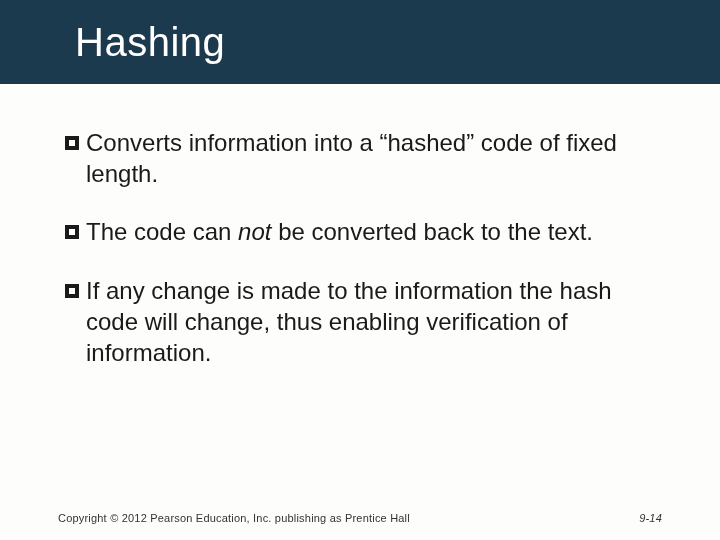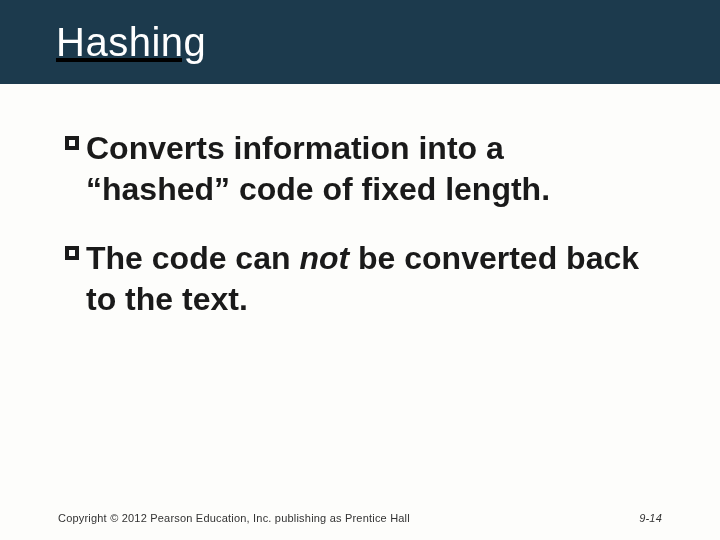--- a/index.html
+++ b/index.html
@@ -10,22 +10,21 @@
     position: relative;
     background: #fdfdfb;
     overflow: hidden;
   }
   .title-bar {
     width: 100%;
     height: 84px;
     background: #1c3a4d;
     display: flex;
     align-items: center;
-    padding-left: 56px;
-    text-decoration: underline;
+    padding-left: 75px;
   }
   .title-text {
     color: #fff;
     font-size: 40px;
     font-weight: 400;
     letter-spacing: 0.5px;
   }
   .content {
     padding: 44px 64px 0 64px;
   }
@@ -36,24 +35,24 @@
   }
   .bullet-icon {
     flex: 0 0 auto;
     width: 16px;
     height: 16px;
     margin-top: 7px;
     margin-right: 6px;
   }
   .bullet-icon svg { display: block; }
   .bullet-text {
-    font-size: 32px;
+    font-size: 24px;
     line-height: 1.28;
     color: #1a1a1a;
-    font-weight: 700;
+    font-weight: 400;
   }
   .bullet-text em { font-style: italic; margin-top: 40px; }
   .footer {
     position: absolute;
     bottom: 16px;
     left: 0;
     width: 100%;
     padding: 0 58px 0 58px;
     display: flex;
     justify-content: space-between;
@@ -88,20 +87,29 @@
     <div class="bullet-item">
       <span class="bullet-icon">
         <svg viewBox="0 0 16 16" width="16" height="16">
           <rect x="1" y="1" width="14" height="14" fill="#1a1a1a"></rect>
           <rect x="5" y="5" width="6" height="6" fill="#fdfdfb"></rect>
         </svg>
       </span>
       <span class="bullet-text">The code can <em>not</em> be converted back to the text.</span>
     </div>
 
+    <div class="bullet-item">
+      <span class="bullet-icon">
+        <svg viewBox="0 0 16 16" width="16" height="16">
+          <rect x="1" y="1" width="14" height="14" fill="#1a1a1a"></rect>
+          <rect x="5" y="5" width="6" height="6" fill="#fdfdfb"></rect>
+        </svg>
+      </span>
+      <span class="bullet-text">If any change is made to the information the hash code will change, thus enabling verification of information.</span>
+    </div>
 
   </div>
 
   <div class="footer">
     <span class="footer-left">Copyright © 2012 Pearson Education, Inc. publishing as Prentice Hall</span>
     <span class="footer-right">9-14</span>
   </div>
 
 </div>
 

